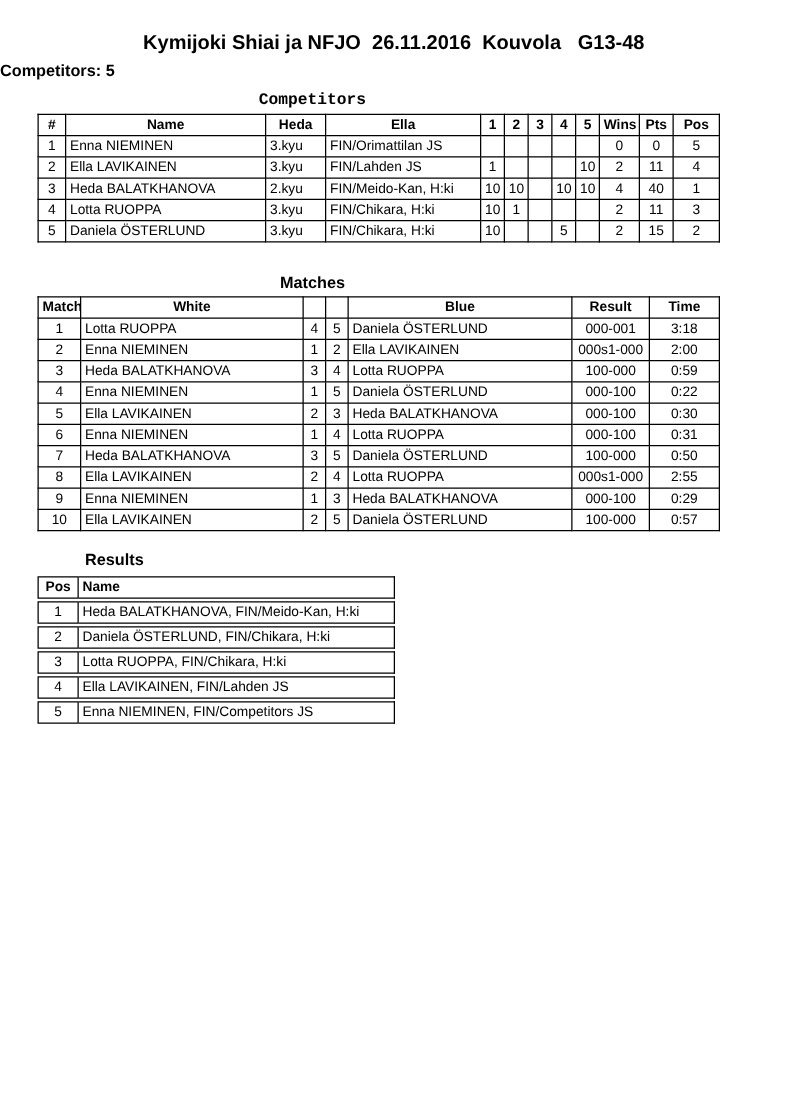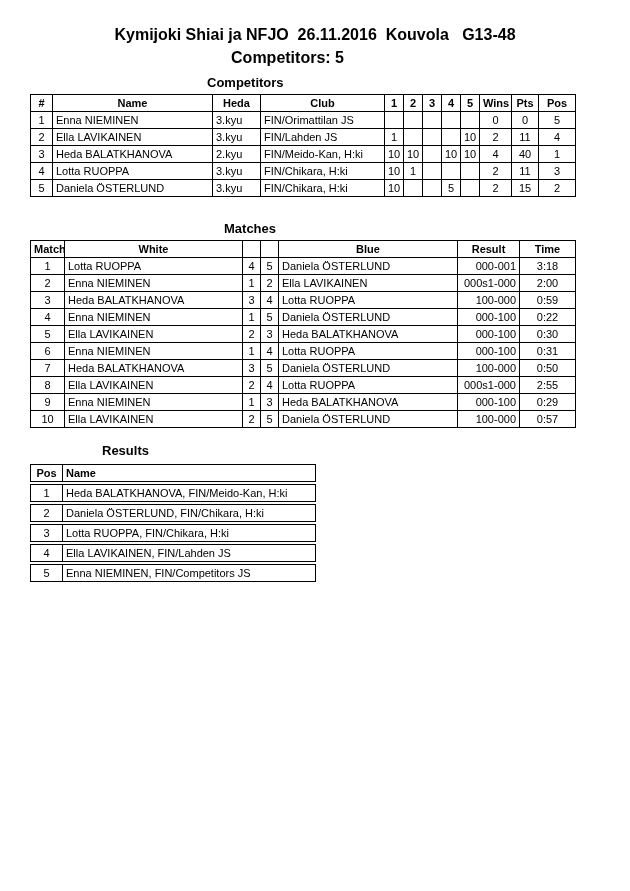--- a/index.html
+++ b/index.html
@@ -19,31 +19,31 @@
   .title {
     margin: 0;
     padding-top: 26px;
     font-size: 16px;
     font-weight: bold;
     text-align: center;
     white-space: pre;
   }
   .competitors-count {
     margin: 5px 55px 0 0;
-    font-size: 16px;
+    font-size: 13px;
     font-weight: bold;
-    text-align: center;
+    text-align: left;
   }
   .section-heading {
     font-size: 13px;
     font-weight: bold;
   }
-  .heading-competitors { margin: 8px 0 4px 207px; }
+  .heading-competitors { margin: 8px 0 4px 207px; font-family: Liberation Mono, monospace; }
   .heading-matches     { margin: 24px 0 4px 224px; }
-  .heading-results     { margin: 15px 0 4px 102px; }
+  .heading-results     { margin: 15px 0 4px 68px; }
 
   table.tbl {
     margin-left: 30px;
     border-collapse: collapse;
     table-layout: fixed;
     width: 545px;
   }
   table.tbl th, table.tbl td {
     border: 1px solid #000;
     font-size: 11px;
@@ -62,21 +62,21 @@
   .competitors-table td:nth-child(4) { text-align: left; }
   .competitors-table td:nth-child(n+5) { text-align: center; }
 
   
   .matches-table td:nth-child(1),
   .matches-table td:nth-child(3),
   .matches-table td:nth-child(4),
   .matches-table td:nth-child(7) { text-align: center; }
   .matches-table td:nth-child(2),
   .matches-table td:nth-child(5) { text-align: left; }
-  .matches-table td:nth-child(6) { text-align: right; }
+  .matches-table td:nth-child(6) { text-align: center; }
 
   
   table.results-table {
     width: 286px;
     border-collapse: separate;
     border-spacing: 0 2px;
   }
   .results-table th, .results-table td {
     height: 17px;
     line-height: 17px;
@@ -109,21 +109,21 @@
         <col style="width:19px">
       <col style="width:32px">
         <col style="width:27px">
         <col style="width:37px">
     </colgroup>
     <thead>
         <tr>
           <th>#</th>
           <th>Name</th>
           <th>Heda</th>
-          <th>Club</th>
+          <th>Ella</th>
           <th>1</th>
           <th>2</th>
           <th>3</th>
           <th>4</th>
           <th>5</th>
           <th>Wins</th>
           <th>Pts</th>
           <th>Pos</th>
         </tr>
       </thead>

